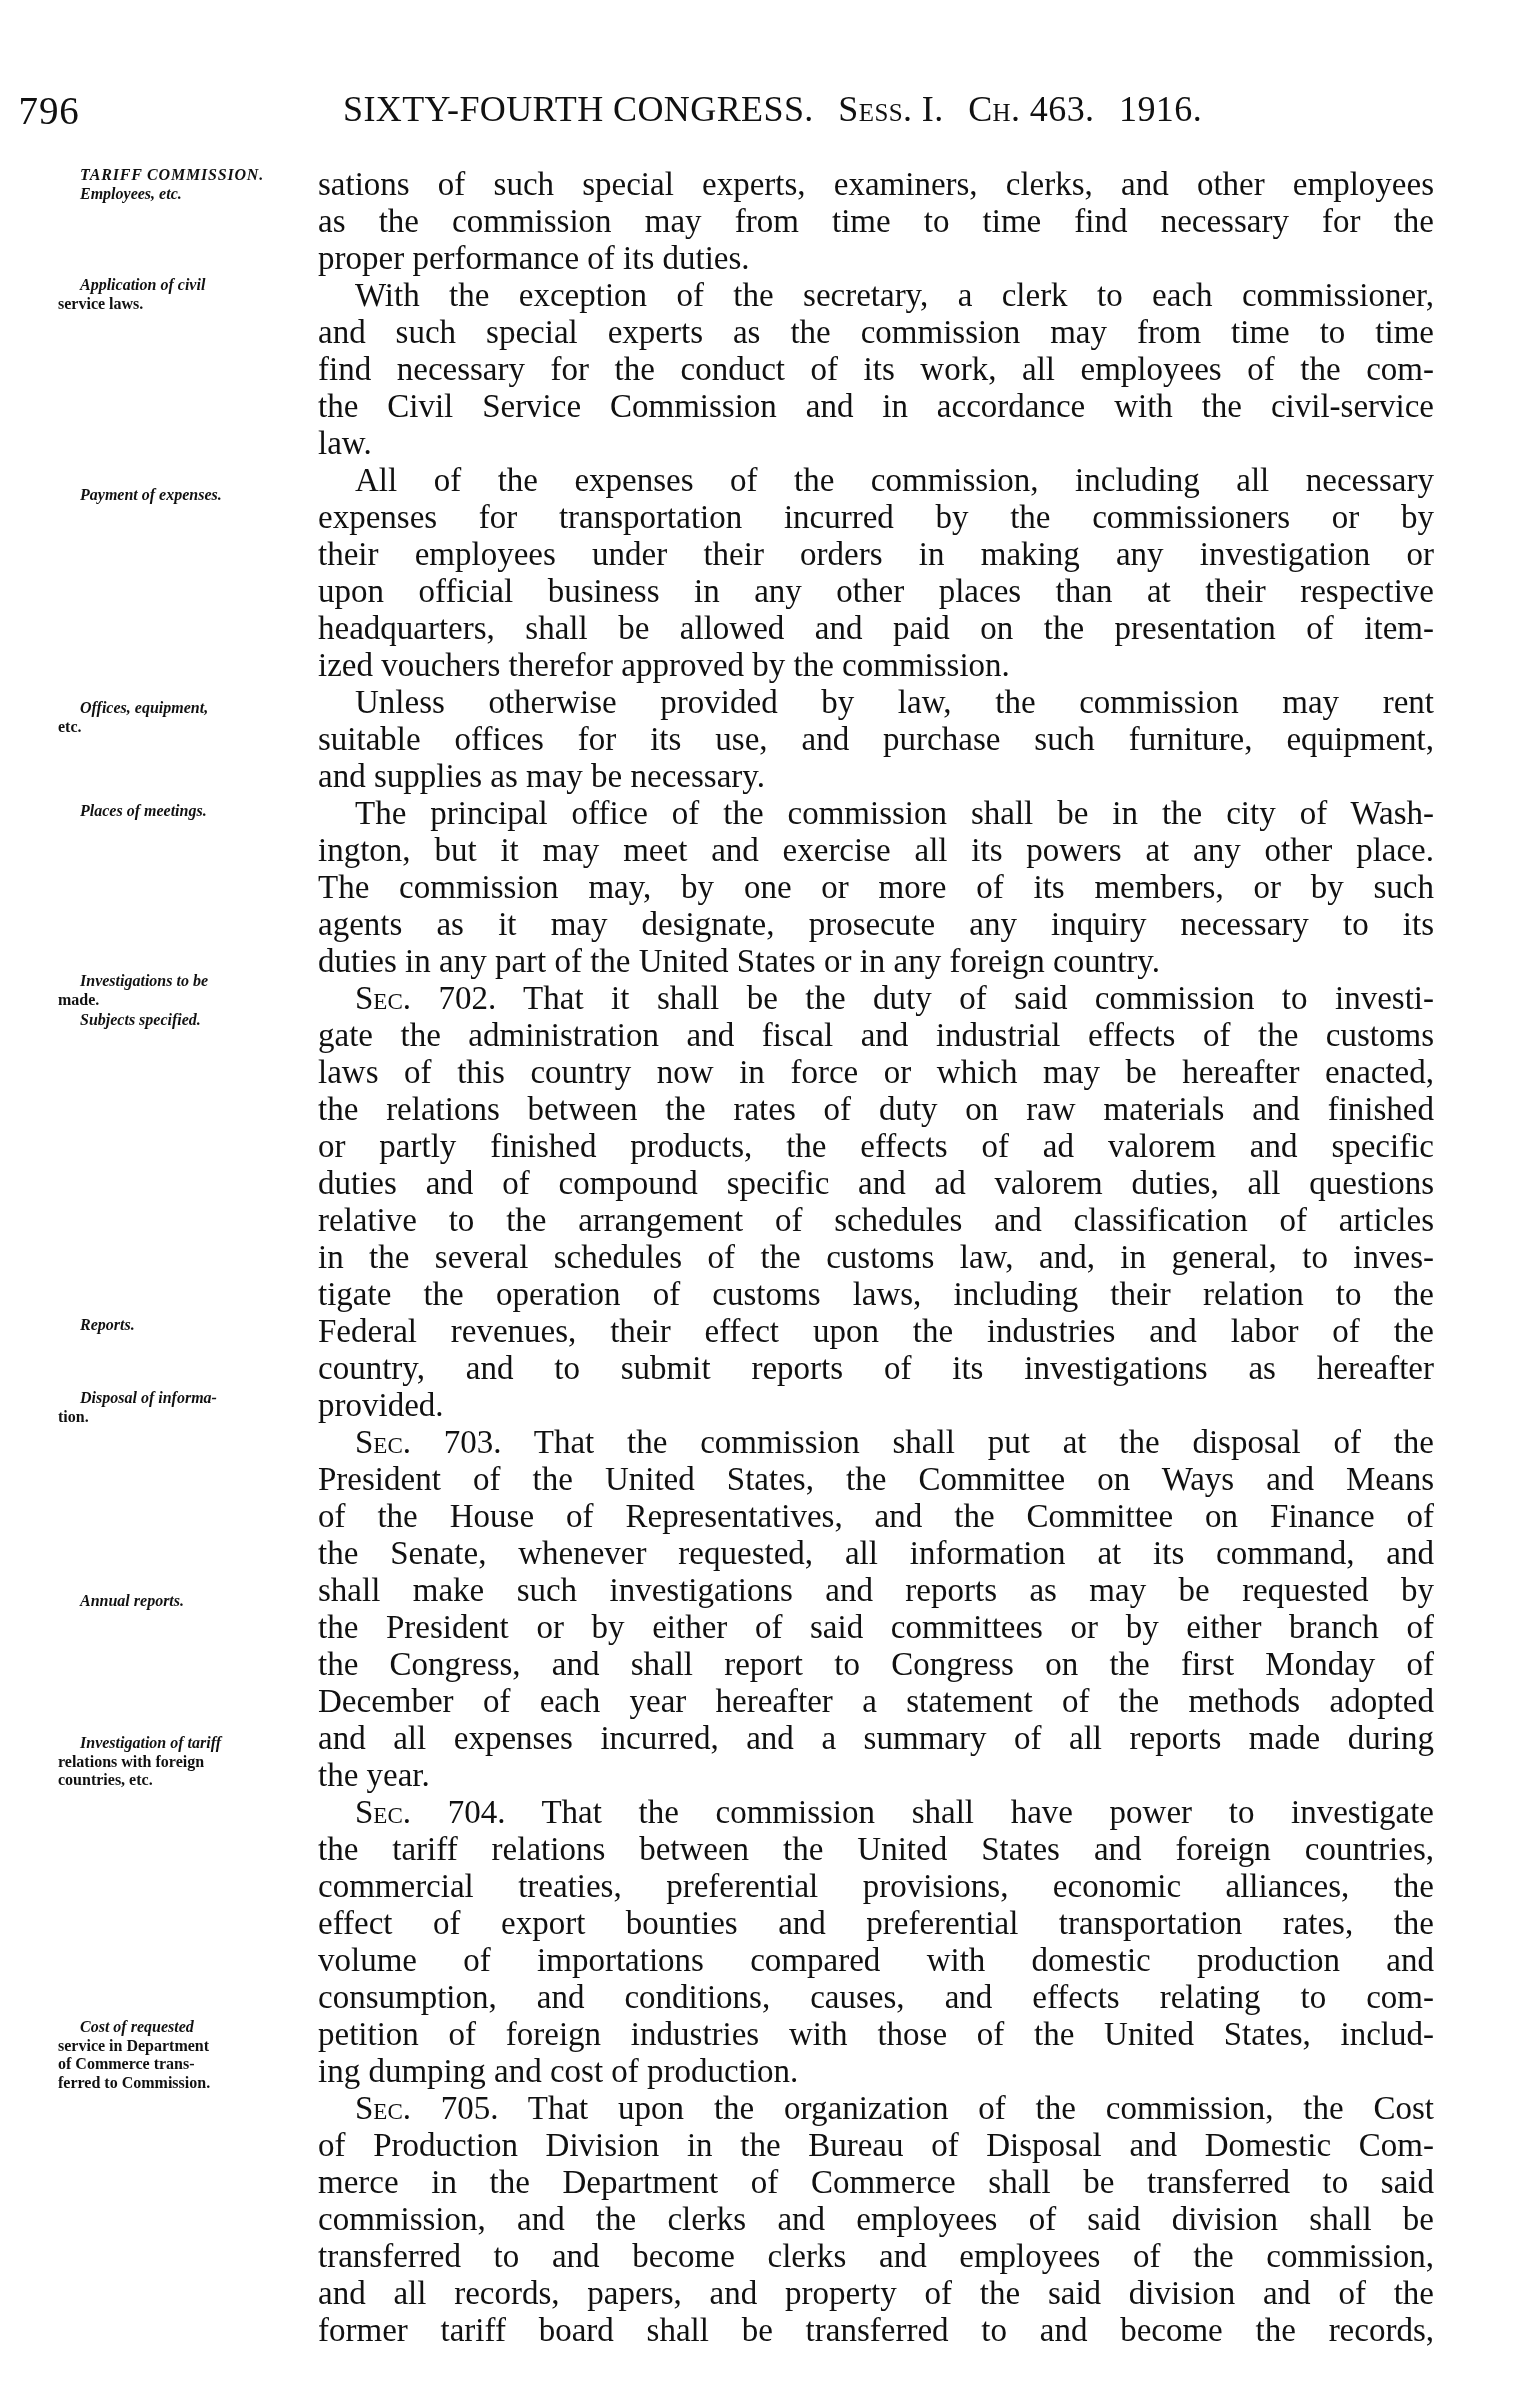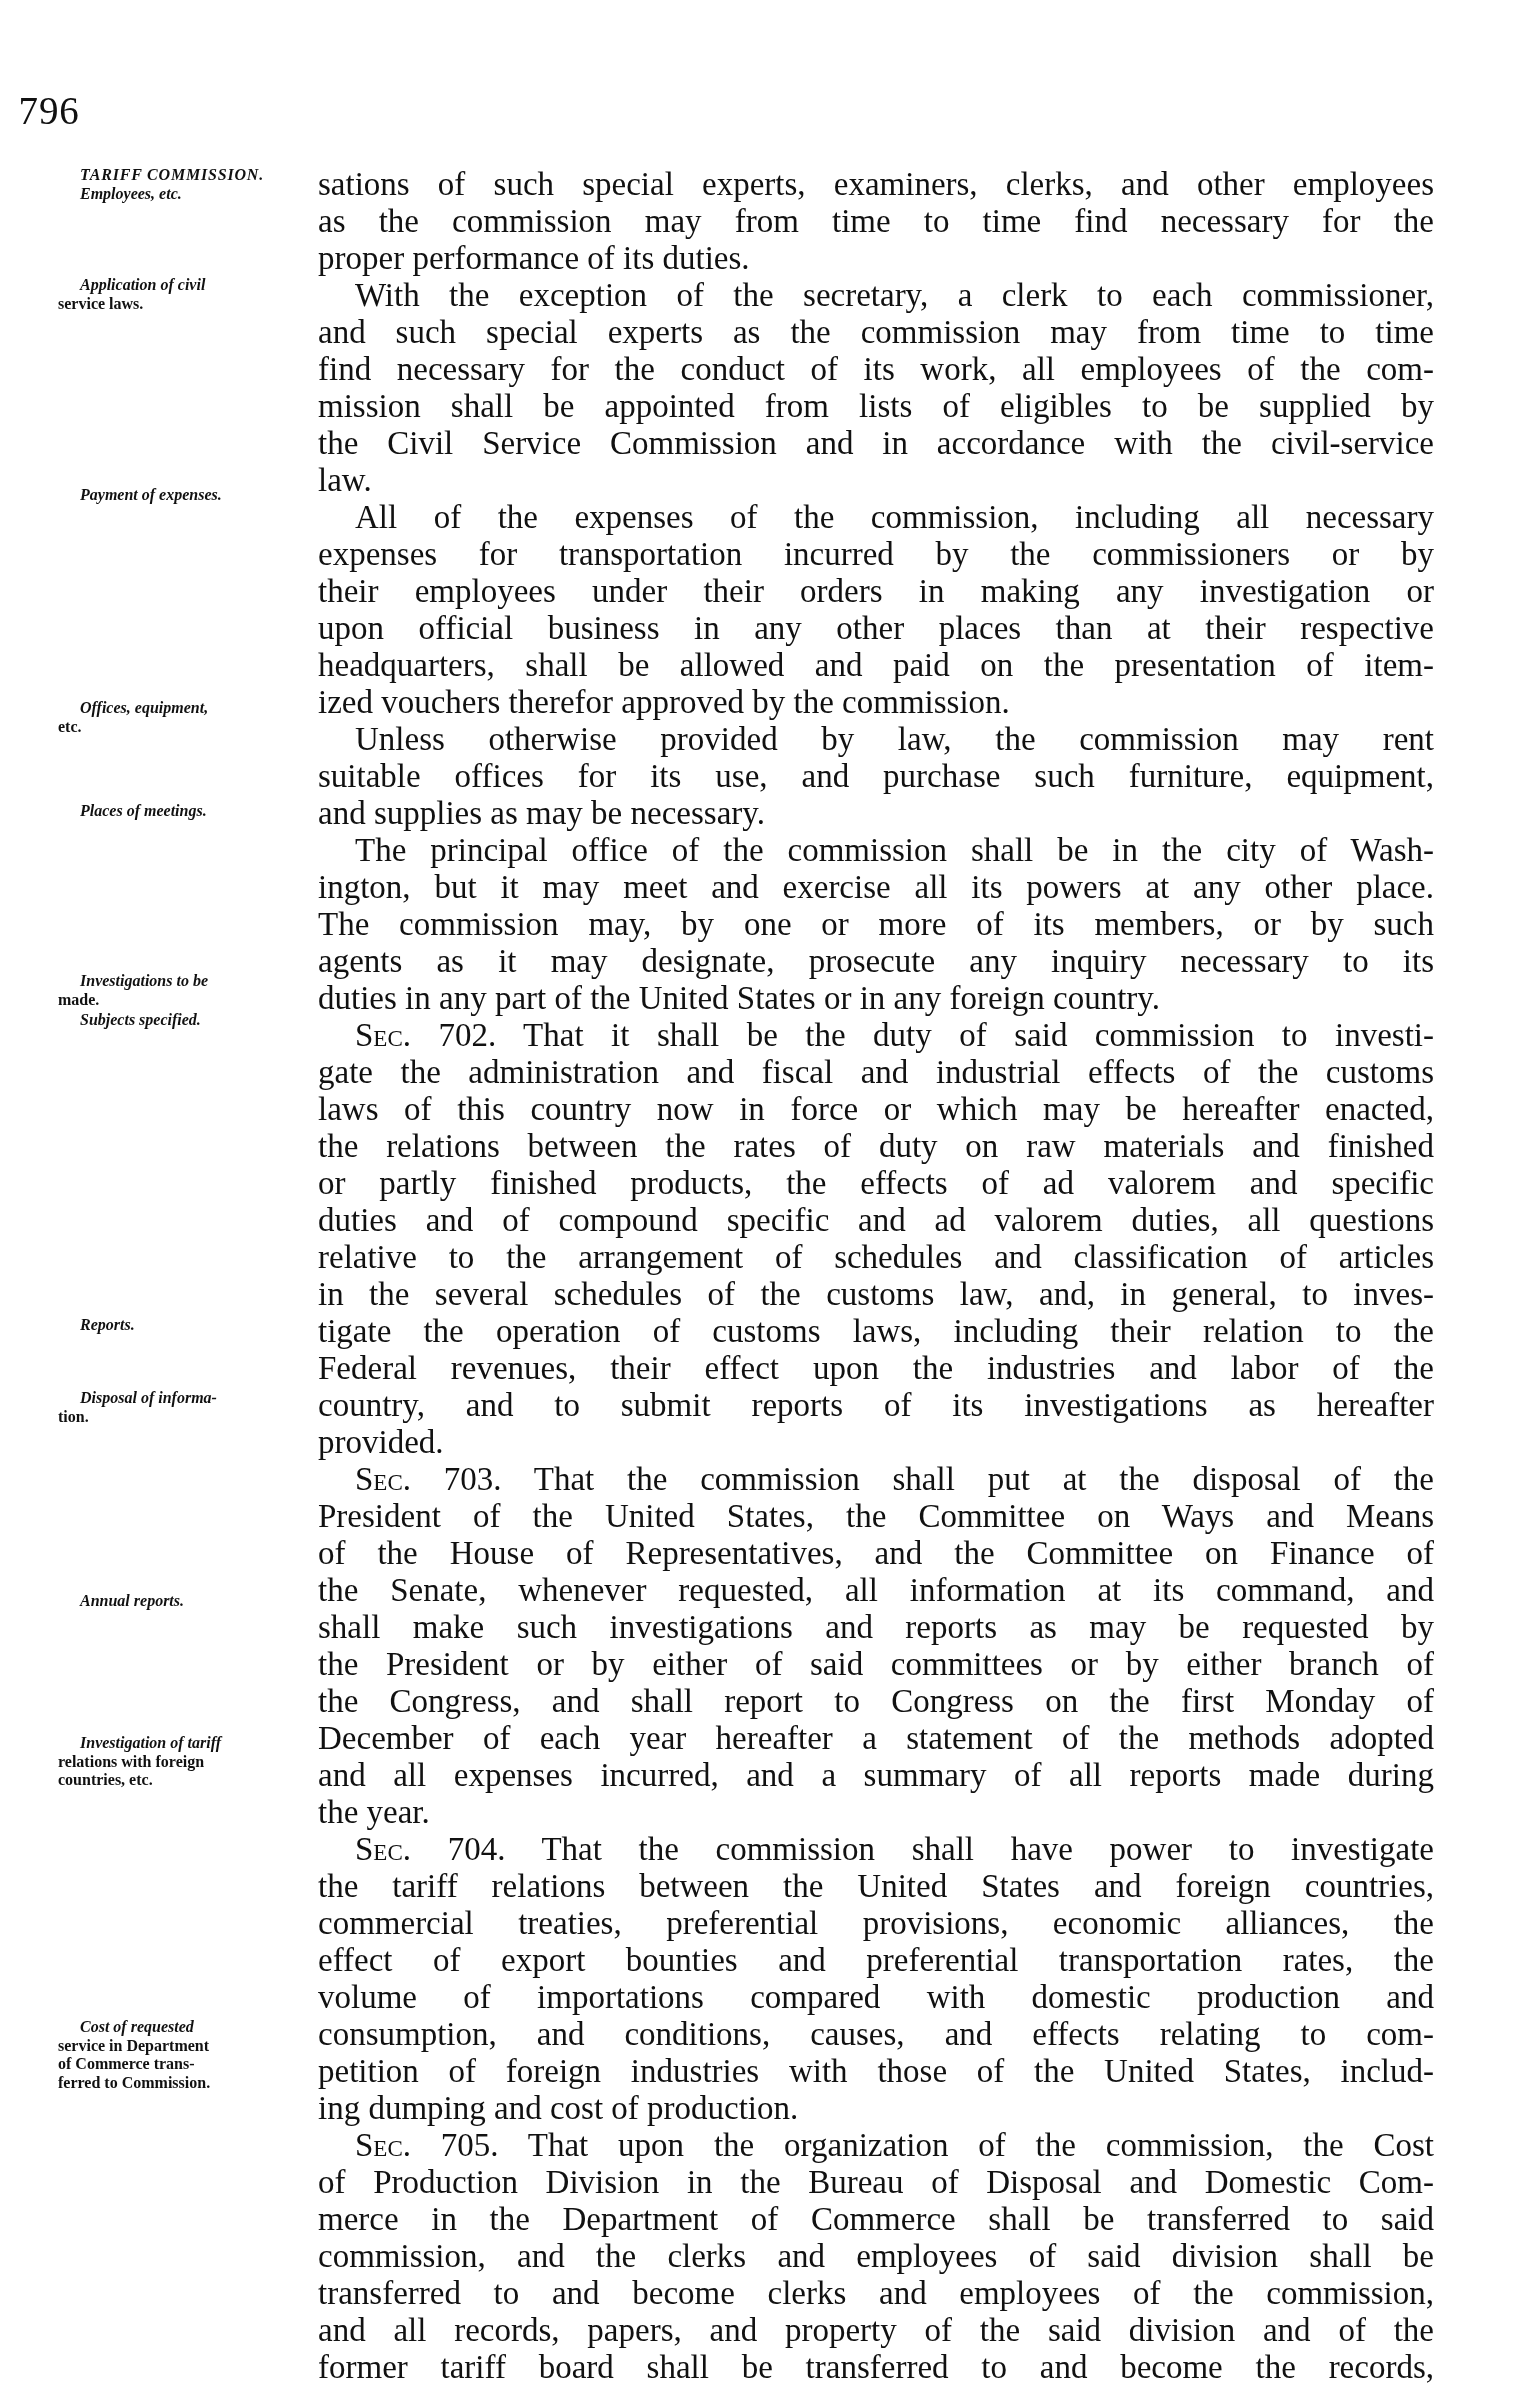--- a/index.html
+++ b/index.html
@@ -86,20 +86,26 @@
   .note.caps .nl:first-child {
     font-variant: small-caps;
     letter-spacing: 0.8px;
   }
 </style>
 </head>
 <body>
 
 <div class="header">
   <span class="page-number">796</span>
+  <div class="running-head">
+    <span>SIXTY-FOURTH CONGRESS.</span>
+    <span class="sc">Sess. I.</span>
+    <span class="sc">Ch. 463.</span>
+    <span>1916.</span>
+  </div>
 </div>
 
 <div class="margin-notes">
   <div class="note caps" style="top:166px">
     <span class="nl ind">TARIFF COMMISSION.</span>
     <span class="nl ind">Employees, etc.</span>
   </div>
   <div class="note" style="top:276px">
     <span class="nl ind">Application of civil</span>
     <span class="nl">service laws.</span>
@@ -144,21 +150,20 @@
   </div>
 </div>
 
 <div class="body-text">
   <span class="line">sations of such special experts, examiners, clerks, and other employees</span>
   <span class="line">as the commission may from time to time find necessary for the</span>
   <span class="line last">proper performance of its duties.</span>
   <span class="line indent">With the exception of the secretary, a clerk to each commissioner,</span>
   <span class="line">and such special experts as the commission may from time to time</span>
   <span class="line">find necessary for the conduct of its work, all employees of the com-</span>
-  <span class="line">mission shall be appointed from lists of eligibles to be supplied by</span>
   <span class="line">the Civil Service Commission and in accordance with the civil-service</span>
   <span class="line last">law.</span>
   <span class="line indent">All of the expenses of the commission, including all necessary</span>
   <span class="line">expenses for transportation incurred by the commissioners or by</span>
   <span class="line">their employees under their orders in making any investigation or</span>
   <span class="line">upon official business in any other places than at their respective</span>
   <span class="line">headquarters, shall be allowed and paid on the presentation of item-</span>
   <span class="line last">ized vouchers therefor approved by the commission.</span>
   <span class="line indent">Unless otherwise provided by law, the commission may rent</span>
   <span class="line">suitable offices for its use, and purchase such furniture, equipment,</span>

